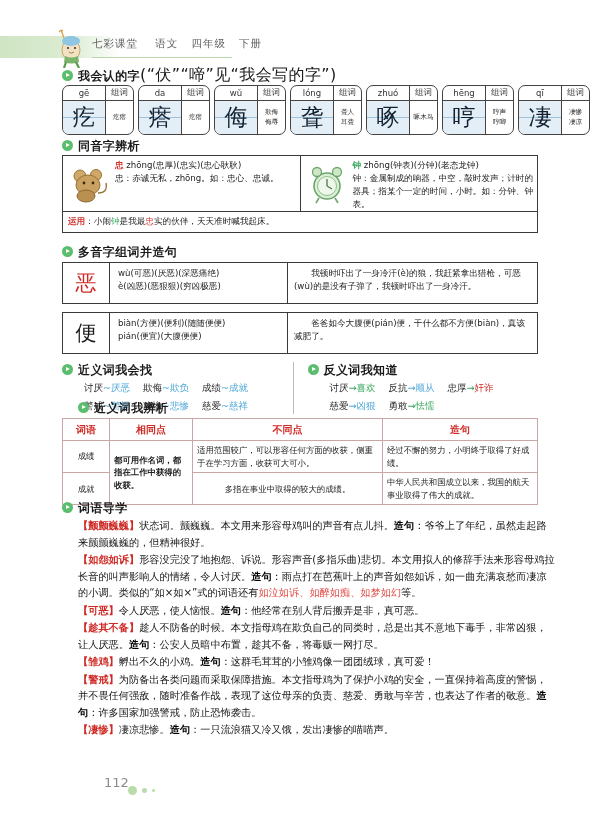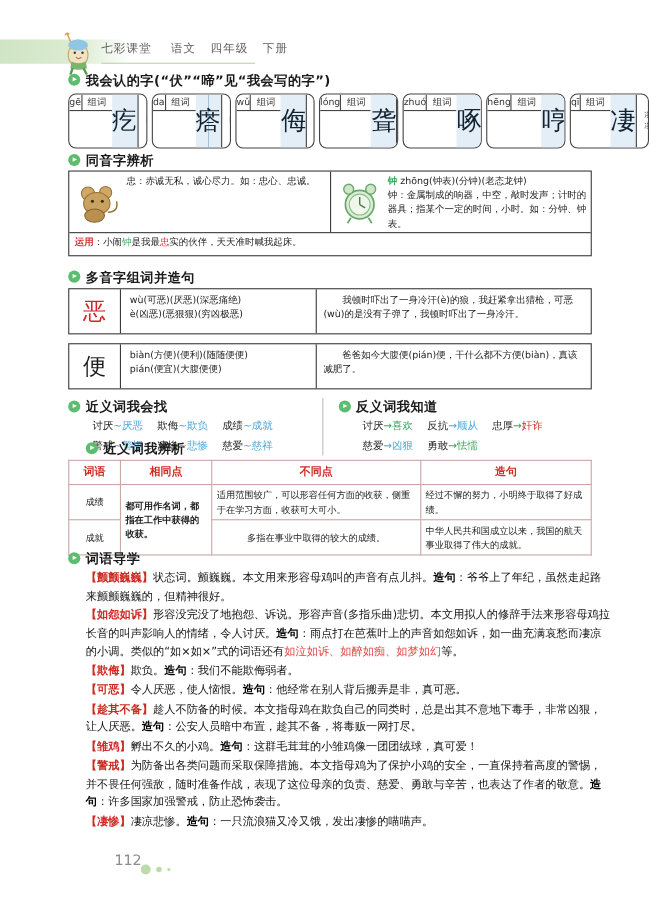--- a/index.html
+++ b/index.html
@@ -45,28 +45,28 @@
     display:inline-block;width:11px;height:11px;border-radius:50%;
     background:#5bbd6e;position:relative;margin-right:5px;
     vertical-align:-1px;
   }
   .sec-title .bullet::after{
     content:"";position:absolute;left:4px;top:2.6px;
     border-left:4.2px solid #fff;
     border-top:2.8px solid transparent;
     border-bottom:2.8px solid transparent;
   }
-  .sec-title .sub{font-weight:bold;font-size:12px;}
+  .sec-title .sub{font-weight:normal;font-size:16px;}
 
   
   .charcards{position:absolute;left:62px;top:85px;display:flex;gap:4px;}
   .ccard{
     width:70px;height:48px;
     border:1.2px solid #444;border-radius:7px;
-    display:flex;flex-direction:row;overflow:hidden;background:#fff;
+    display:flex;flex-direction:column;overflow:hidden;background:#fff;
   }
   .ccard .top{
     height:14px;display:flex;border-bottom:1px solid #444;
   }
   .ccard .top .py{
     flex:1;display:flex;align-items:center;justify-content:center;
     font-size:8.5px;color:#333;border-right:1px solid #444;
     font-family:"DejaVu Sans",sans-serif;
   }
   .ccard .top .zc{
@@ -304,21 +304,23 @@
             <ellipse cx="12" cy="13" rx="6" ry="6" fill="#cfa86a" stroke="#9a7436" stroke-width="1"></ellipse>
             <ellipse cx="28" cy="12" rx="5.5" ry="5.5" fill="#cfa86a" stroke="#9a7436" stroke-width="1"></ellipse>
             <ellipse cx="20" cy="22" rx="12" ry="10" fill="#c9a262" stroke="#9a7436" stroke-width="1"></ellipse>
             <ellipse cx="18" cy="33" rx="9" ry="6" fill="#b9904f" stroke="#8a6730" stroke-width="1"></ellipse>
             <circle cx="16" cy="20" r="1.4" fill="#3b2a12"></circle>
             <circle cx="25" cy="20" r="1.4" fill="#3b2a12"></circle>
             <path d="M30 30 Q40 30 38 20" stroke="#9a7436" stroke-width="1.4" fill="none"></path>
           </svg>
         </div>
         <div class="txt hz">
-          <div><span>忠：赤诚无私，诚心尽力。如：忠心、忠诚。</span></div>
+          <div><span class="red bold">忠</span>
+          <span>zhōng(忠厚)(忠实)(忠心耿耿)</span></div>
+          <div><span>忠：赤诚无私，zhōng。如：忠心、忠诚。</span></div>
         </div>
       </div>
       <div class="half">
         <div class="pic">
           <svg width="44" height="42" viewBox="0 0 44 42">
             <circle cx="21" cy="23" r="13" fill="#ddeed7" stroke="#6aa86d" stroke-width="1.6"></circle>
             <circle cx="21" cy="23" r="9.5" fill="#eef7ea" stroke="#8cc08a" stroke-width="1"></circle>
             <circle cx="11" cy="9" r="4.5" fill="#cfe6c7" stroke="#6aa86d" stroke-width="1.3"></circle>
             <circle cx="31" cy="9" r="4.5" fill="#cfe6c7" stroke="#6aa86d" stroke-width="1.3"></circle>
             <path d="M21 23 L21 16 M21 23 L26 26" stroke="#4a7a4c" stroke-width="1.3" fill="none"></path>
@@ -421,23 +423,20 @@
   </div>
 
   <div class="cydx" style="top:518px;margin-left:16px;">
     <div class="entry">
       <span class="head">【颤颤巍巍】</span><span>状态词。颤巍巍。本文用来形容母鸡叫的声音有点儿抖。</span><span class="zj">造句</span><span>：爷爷上了年纪，虽然走起路来颤颤巍巍的，但精神很好。</span>
     </div>
     <div class="entry">
       <span class="head">【如怨如诉】</span><span>形容没完没了地抱怨、诉说。形容声音(多指乐曲)悲切。本文用拟人的修辞手法来形容母鸡拉长音的叫声影响人的情绪，令人讨厌。</span><span class="zj">造句</span><span>：雨点打在芭蕉叶上的声音如怨如诉，如一曲充满哀愁而凄凉的小调。类似的“如×如×”式的词语还有</span><span class="hl">如泣如诉、如醉如痴、如梦如幻</span><span>等。</span>
     </div>
     <div class="entry">
-      <span class="head">【欺侮】</span><span>欺负。</span><span class="zj">造句</span><span>：我们不能欺侮弱者。</span>
-    </div>
-    <div class="entry">
       <span class="head">【可恶】</span><span>令人厌恶，使人恼恨。</span><span class="zj">造句</span><span>：他经常在别人背后搬弄是非，真可恶。</span>
     </div>
     <div class="entry">
       <span class="head">【趁其不备】</span><span>趁人不防备的时候。本文指母鸡在欺负自己的同类时，总是出其不意地下毒手，非常凶狠，让人厌恶。</span><span class="zj">造句</span><span>：公安人员暗中布置，趁其不备，将毒贩一网打尽。</span>
     </div>
     <div class="entry">
       <span class="head">【雏鸡】</span><span>孵出不久的小鸡。</span><span class="zj">造句</span><span>：这群毛茸茸的小雏鸡像一团团绒球，真可爱！</span>
     </div>
     <div class="entry">
       <span class="head">【警戒】</span><span>为防备出各类问题而采取保障措施。本文指母鸡为了保护小鸡的安全，一直保持着高度的警惕，并不畏任何强敌，随时准备作战，表现了这位母亲的负责、慈爱、勇敢与辛苦，也表达了作者的敬意。</span><span class="zj">造句</span><span>：许多国家加强警戒，防止恐怖袭击。</span>

